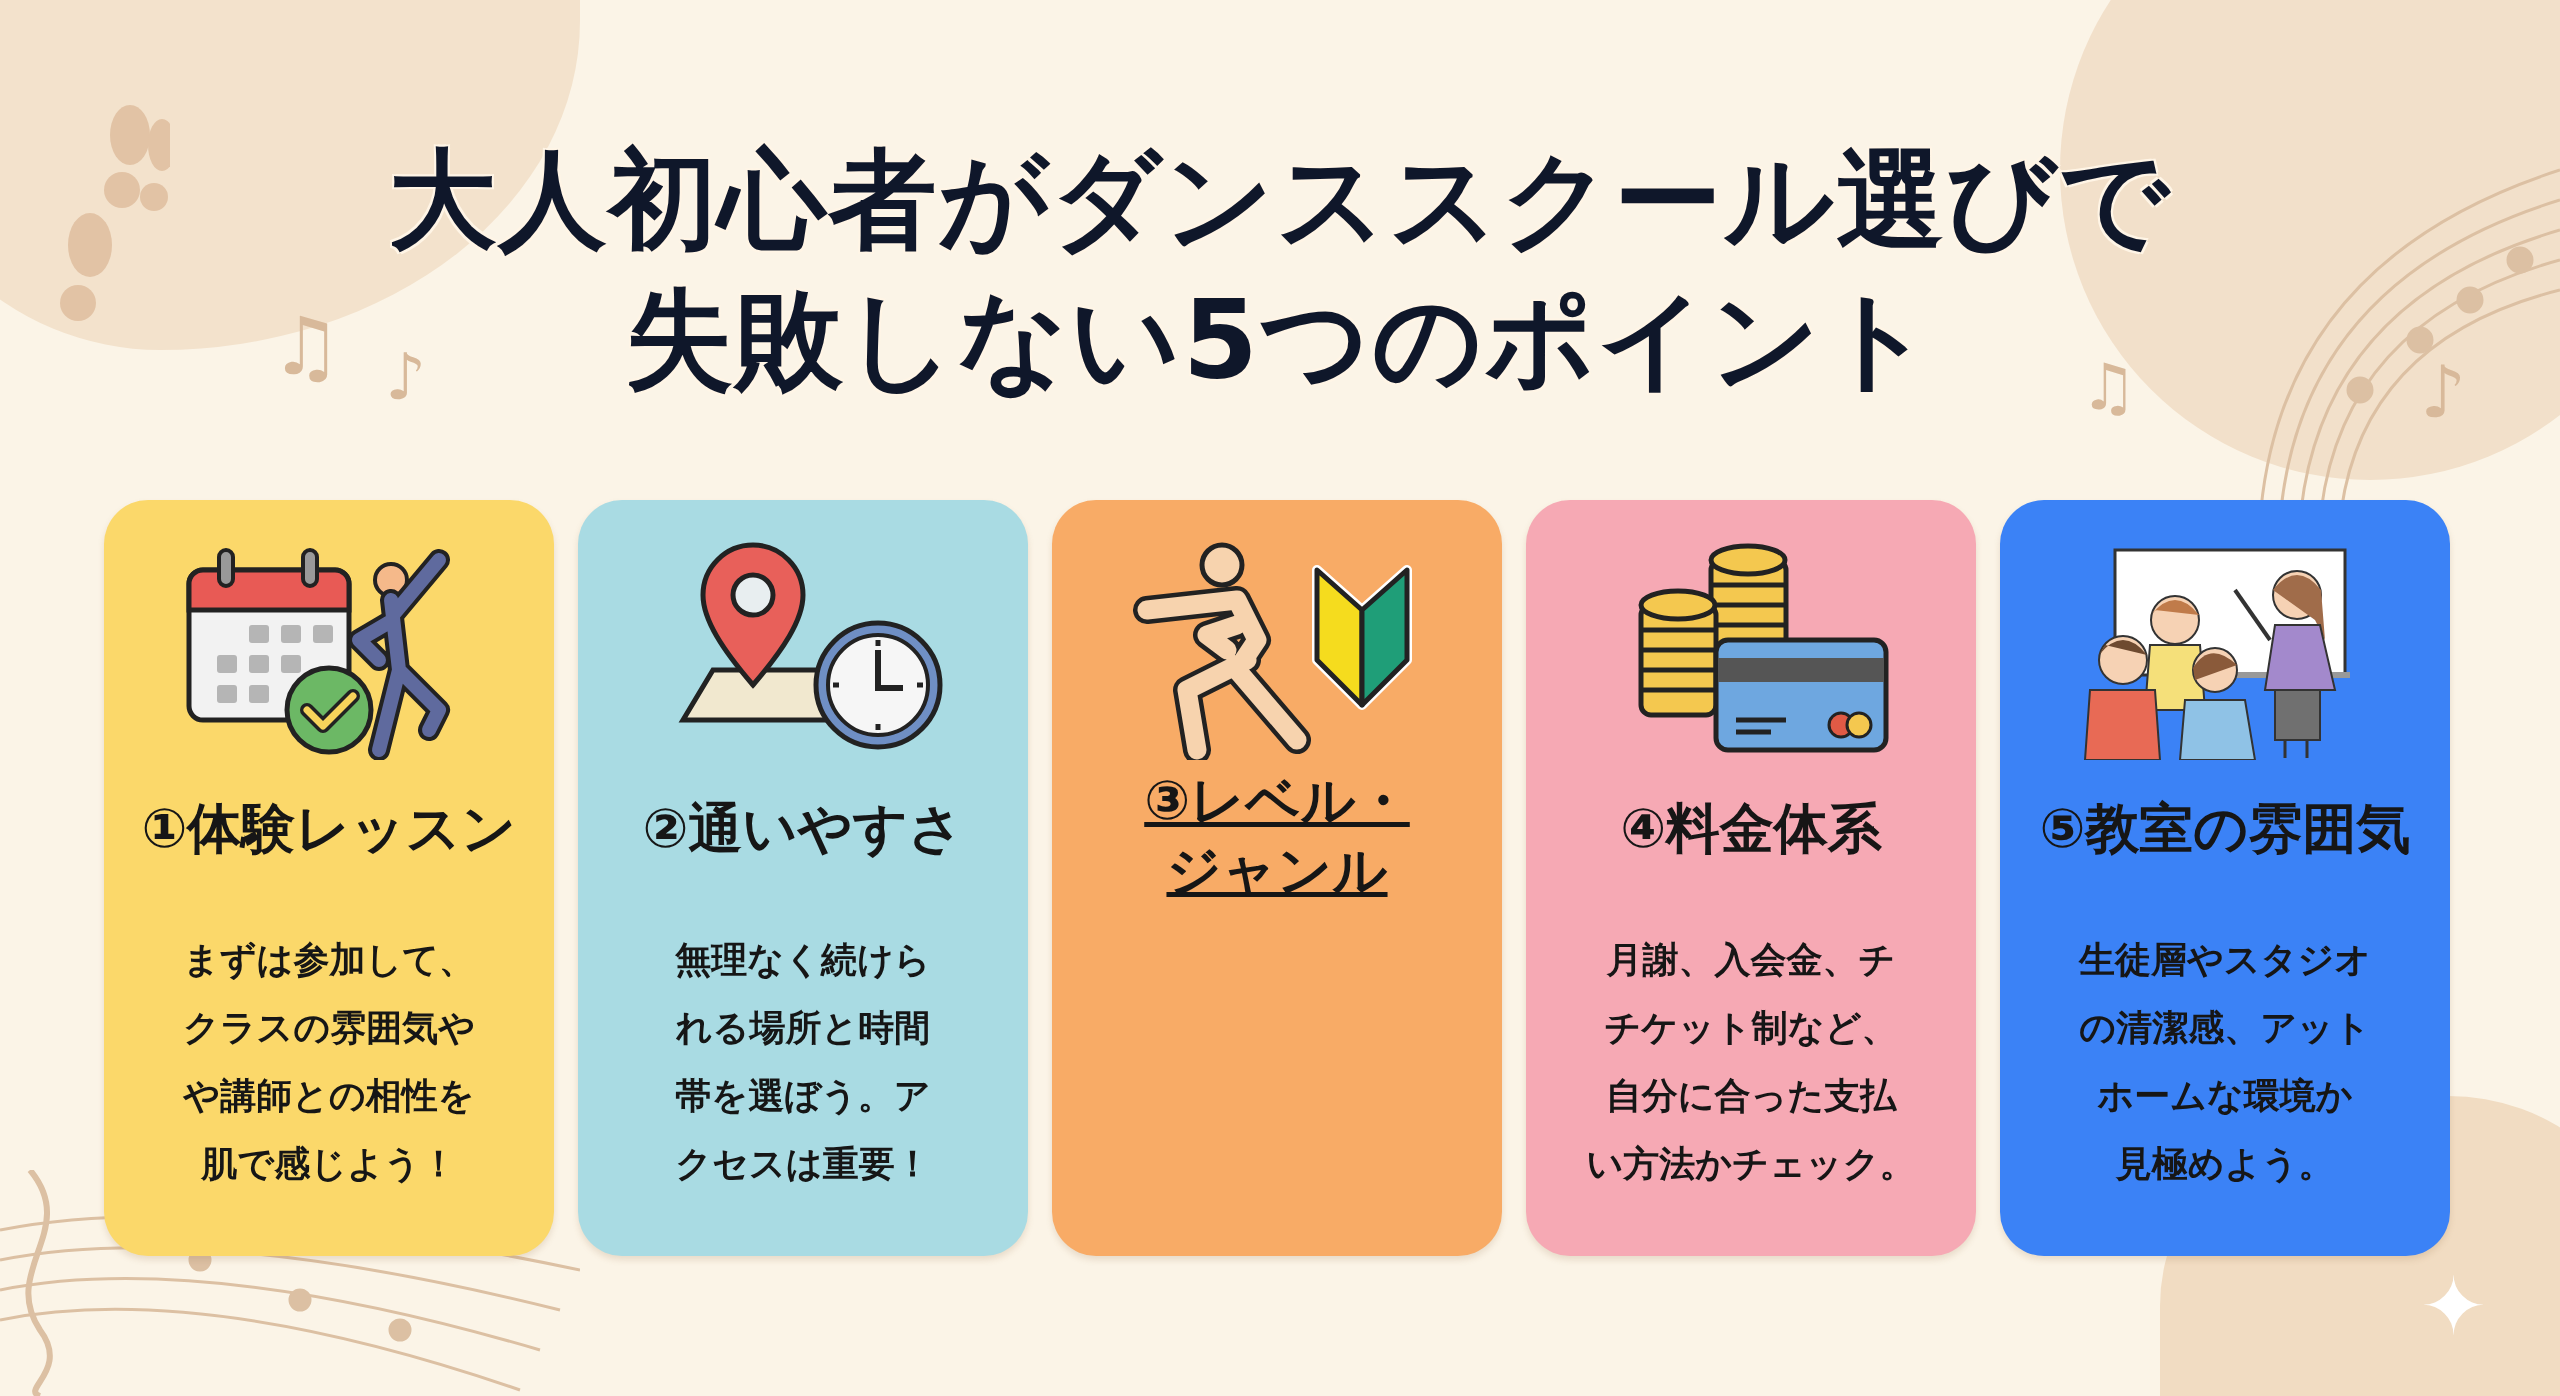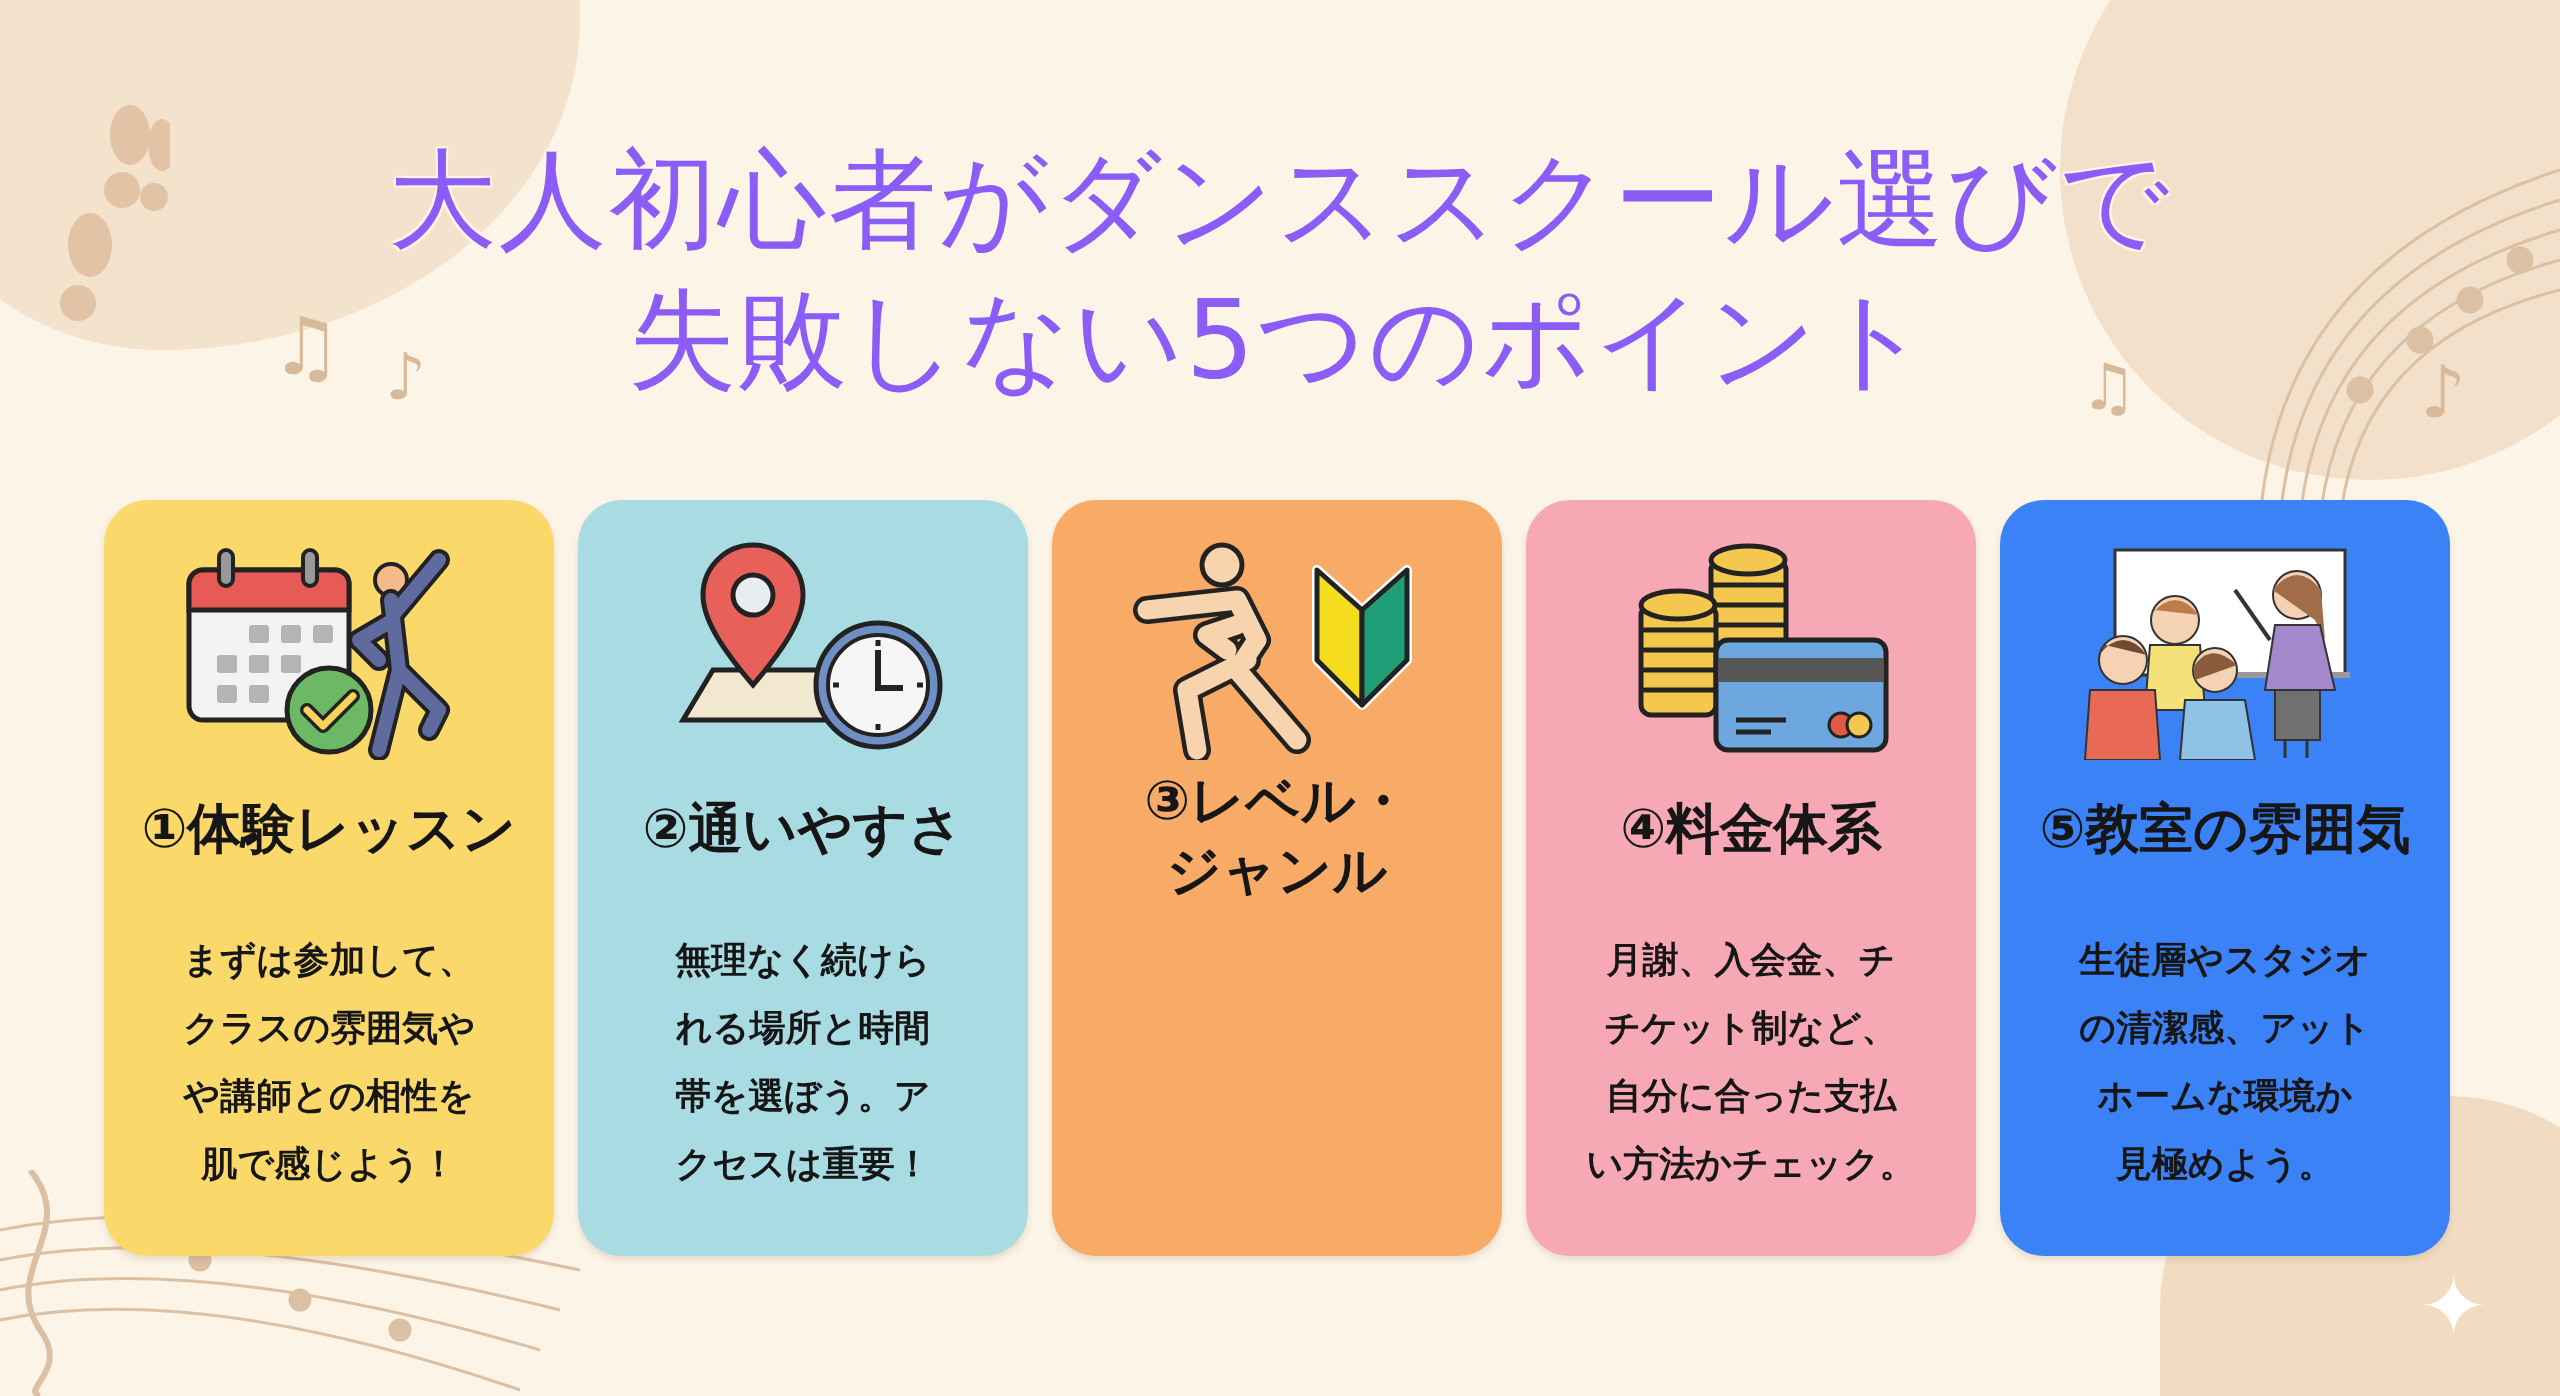--- a/index.html
+++ b/index.html
@@ -10,22 +10,22 @@
     font-family: "DejaVu Sans", "Liberation Sans", sans-serif;
   }
   .bg-blob { position: absolute; }
   .blob-tl { left: -120px; top: -120px; width: 700px; height: 470px; background: #f3e2cc; border-radius: 0 0 60% 40% / 0 0 70% 60%; }
   .blob-tr { right: -120px; top: -140px; width: 620px; height: 620px; background: #f2e0ca; border-radius: 50%; }
   .blob-br { right: -80px; bottom: -120px; width: 480px; height: 420px; background: #f1dcc2; border-radius: 50% 40% 0 0; }
   .deco { position: absolute; color: #d8b99a; }
   .title {
     position: absolute; left: 0; right: 0; top: 130px;
     text-align: center;
-    color: #8b5cf6;
-    font-weight: normal;
+    color: #0f172a;
+    font-weight: bold;
     font-size: 108px;
     line-height: 140px;
     letter-spacing: 2px;
     text-shadow: 2px 2px 0 #fff5e6, -2px -2px 0 #fff5e6, 2px -2px 0 #fff5e6, -2px 2px 0 #fff5e6;
   }
   .cards {
     position: absolute; top: 500px; left: 104px;
     display: flex; gap: 24px;
   }
   .card {
@@ -44,21 +44,21 @@
     min-height: 70px;
     padding: 0 20px;
   }
   .card-desc {
     margin-top: 62px;
     font-size: 36px; font-weight: bold; color: #161616;
     text-align: center; line-height: 68px;
     width: 390px;
     white-space: pre-line;
   }
-  .card.two-line .card-title { margin-top: 6px; }
+  .card.two-line .card-title { margin-top: 6px; text-decoration: underline; }
   .card.two-line .card-desc { margin-top: 4px; }
 </style>
 </head>
 <body>
 
 <div class="bg-blob blob-tl"></div>
 <div class="bg-blob blob-tr"></div>
 <div class="bg-blob blob-br"></div>
 
 <svg class="deco" style="left:50px;top:95px;width:120px;height:240px" viewBox="0 0 120 240">

